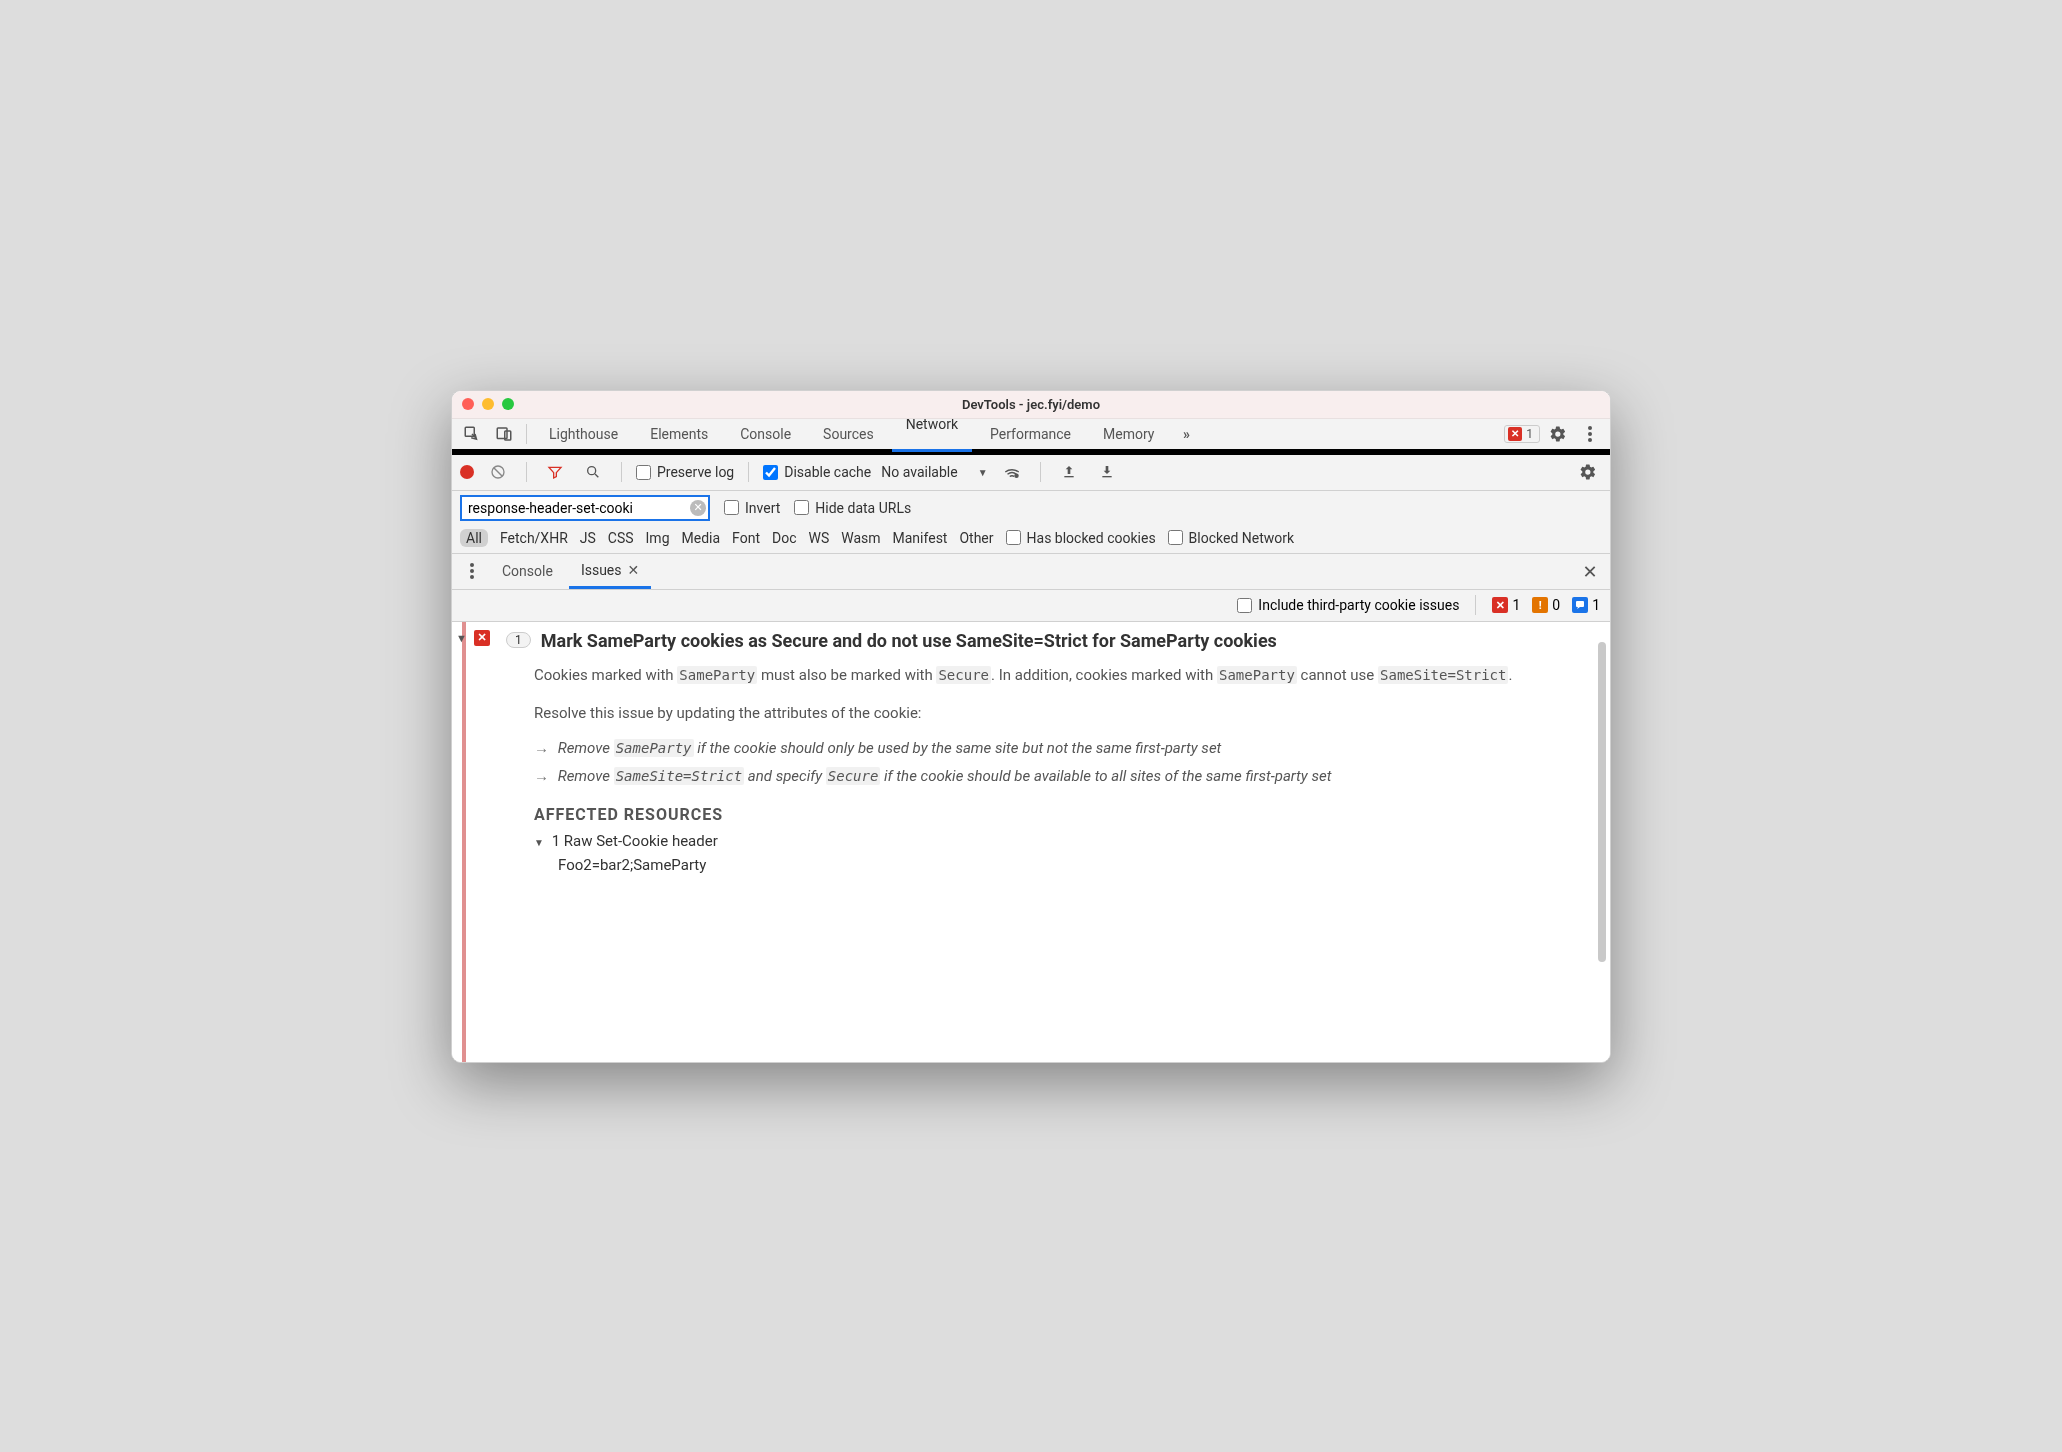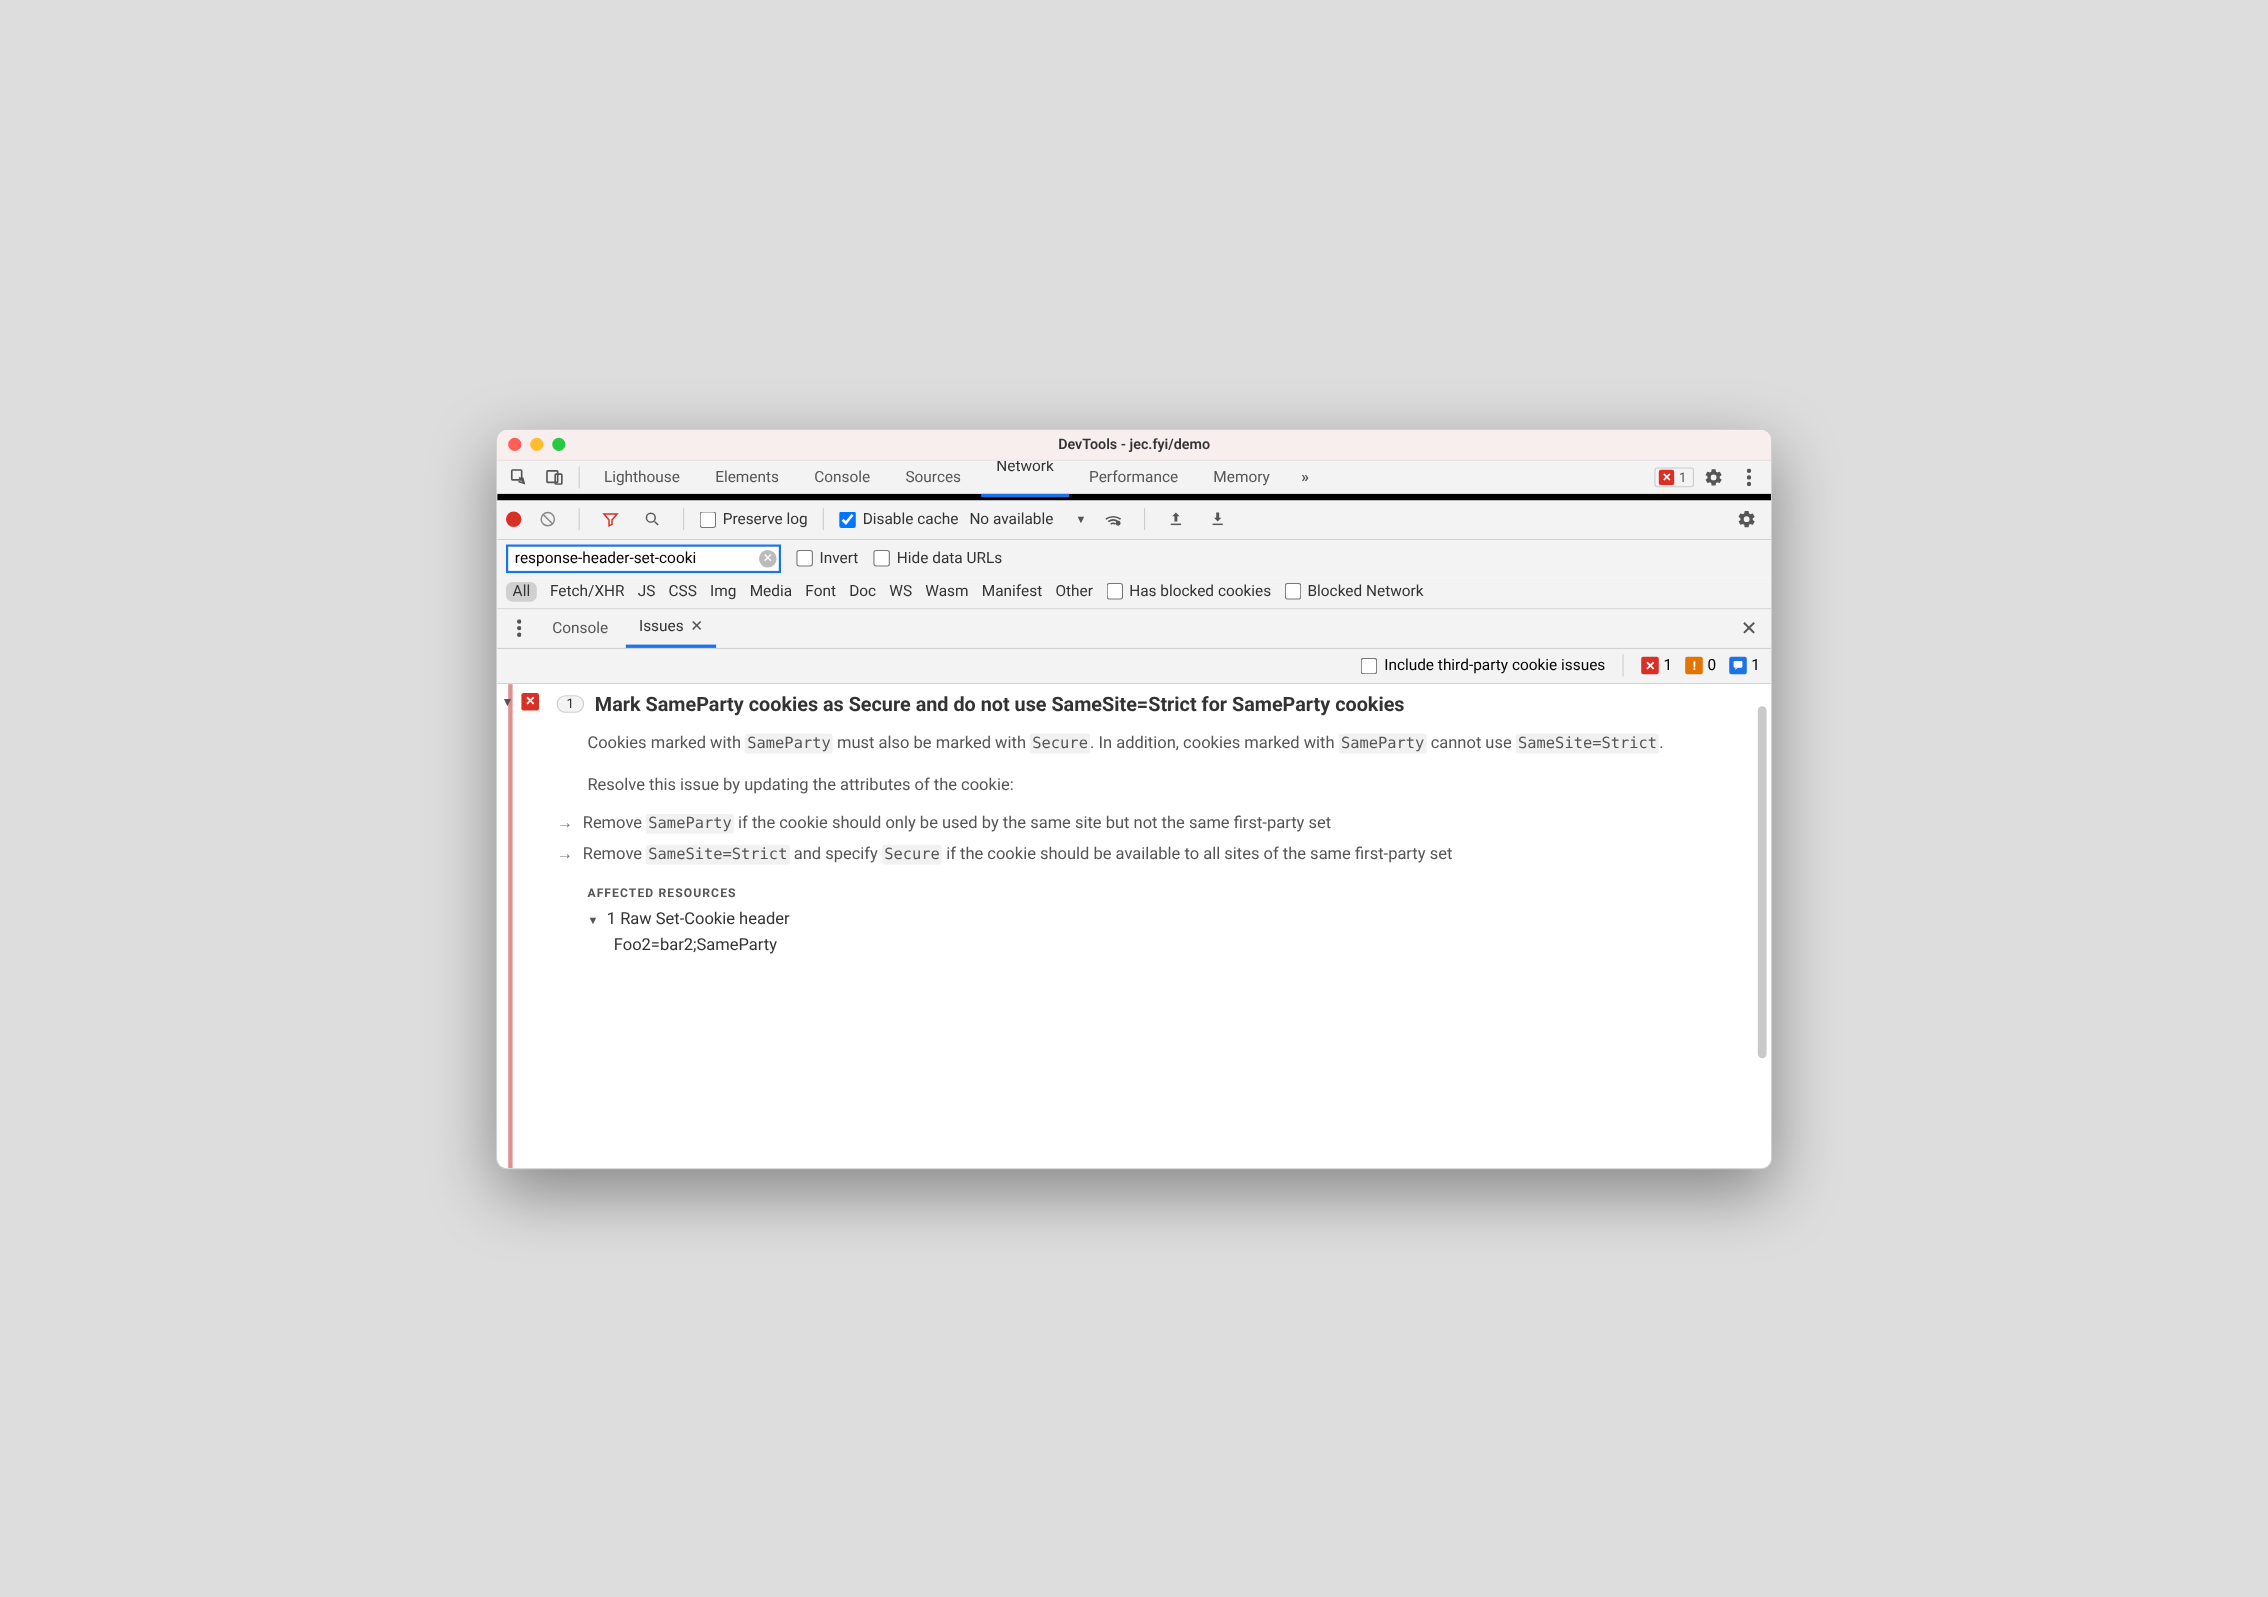--- a/index.html
+++ b/index.html
@@ -224,23 +224,23 @@
   }
   .issue-title { font-weight: 700; font-size: 18px; }
   .para { margin-left: 28px; margin-bottom: 14px; color:#555; line-height:1.6; }
   code.inline {
     background: #f1f1f1;
     font-family: ui-monospace, Menlo, Consolas, monospace;
     font-size: 14px;
     padding: 1px 2px;
     border-radius: 2px;
   }
-  .arrow-li { margin-bottom: 10px; color:#555; }
+  .arrow-li { margin-left: 28px; margin-bottom: 10px; color:#555;font-style:italic; }
   .arrow-li .arr { display:inline-block; width:20px; color:#777; }
-  .sect-label { margin-left: 28px; font-size: 11px; font-weight:700; letter-spacing:1px; color:#555; margin-top:20px; margin-bottom:8px; }
+  .sect-label { margin-left: 28px; font-size: 16px; font-weight:700; letter-spacing:1px; color:#555; margin-top:20px; margin-bottom:8px; }
   .resource-head { margin-left: 28px; color:#333; cursor:pointer; }
   .resource-val { margin-left: 52px; color:#333; margin-top:6px; }
 
   .scrollbar-fake {
     position:absolute; right:4px; top:20px; width:8px; height:320px;
     background:#c9c9c9; border-radius:4px;
   }
 
   svg { display:block; }
 </style>

